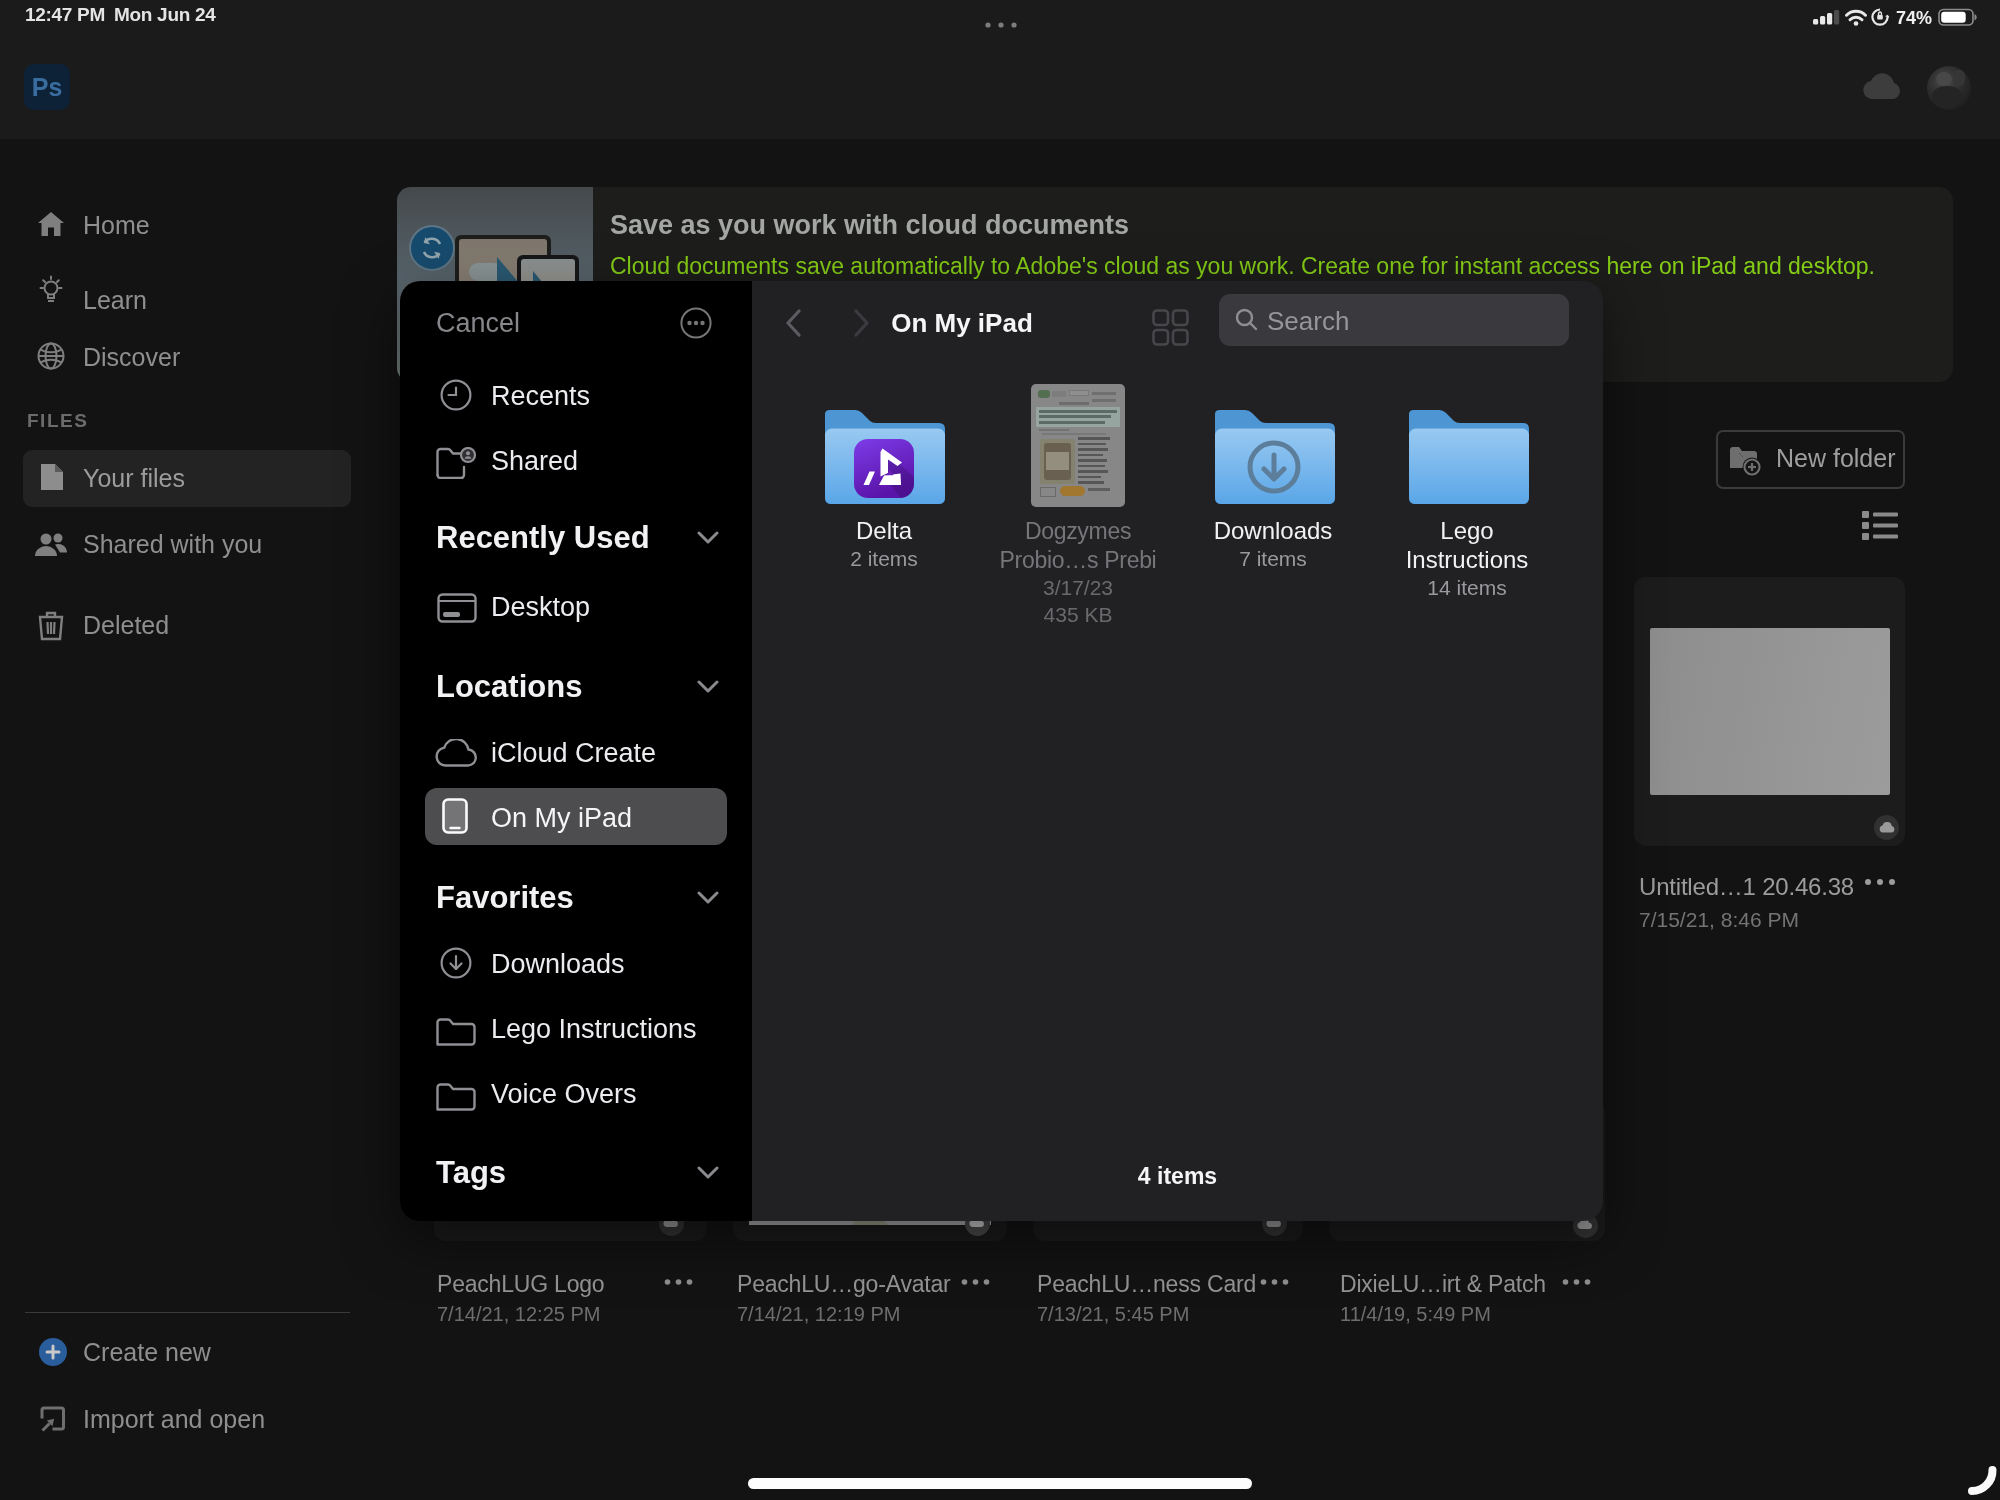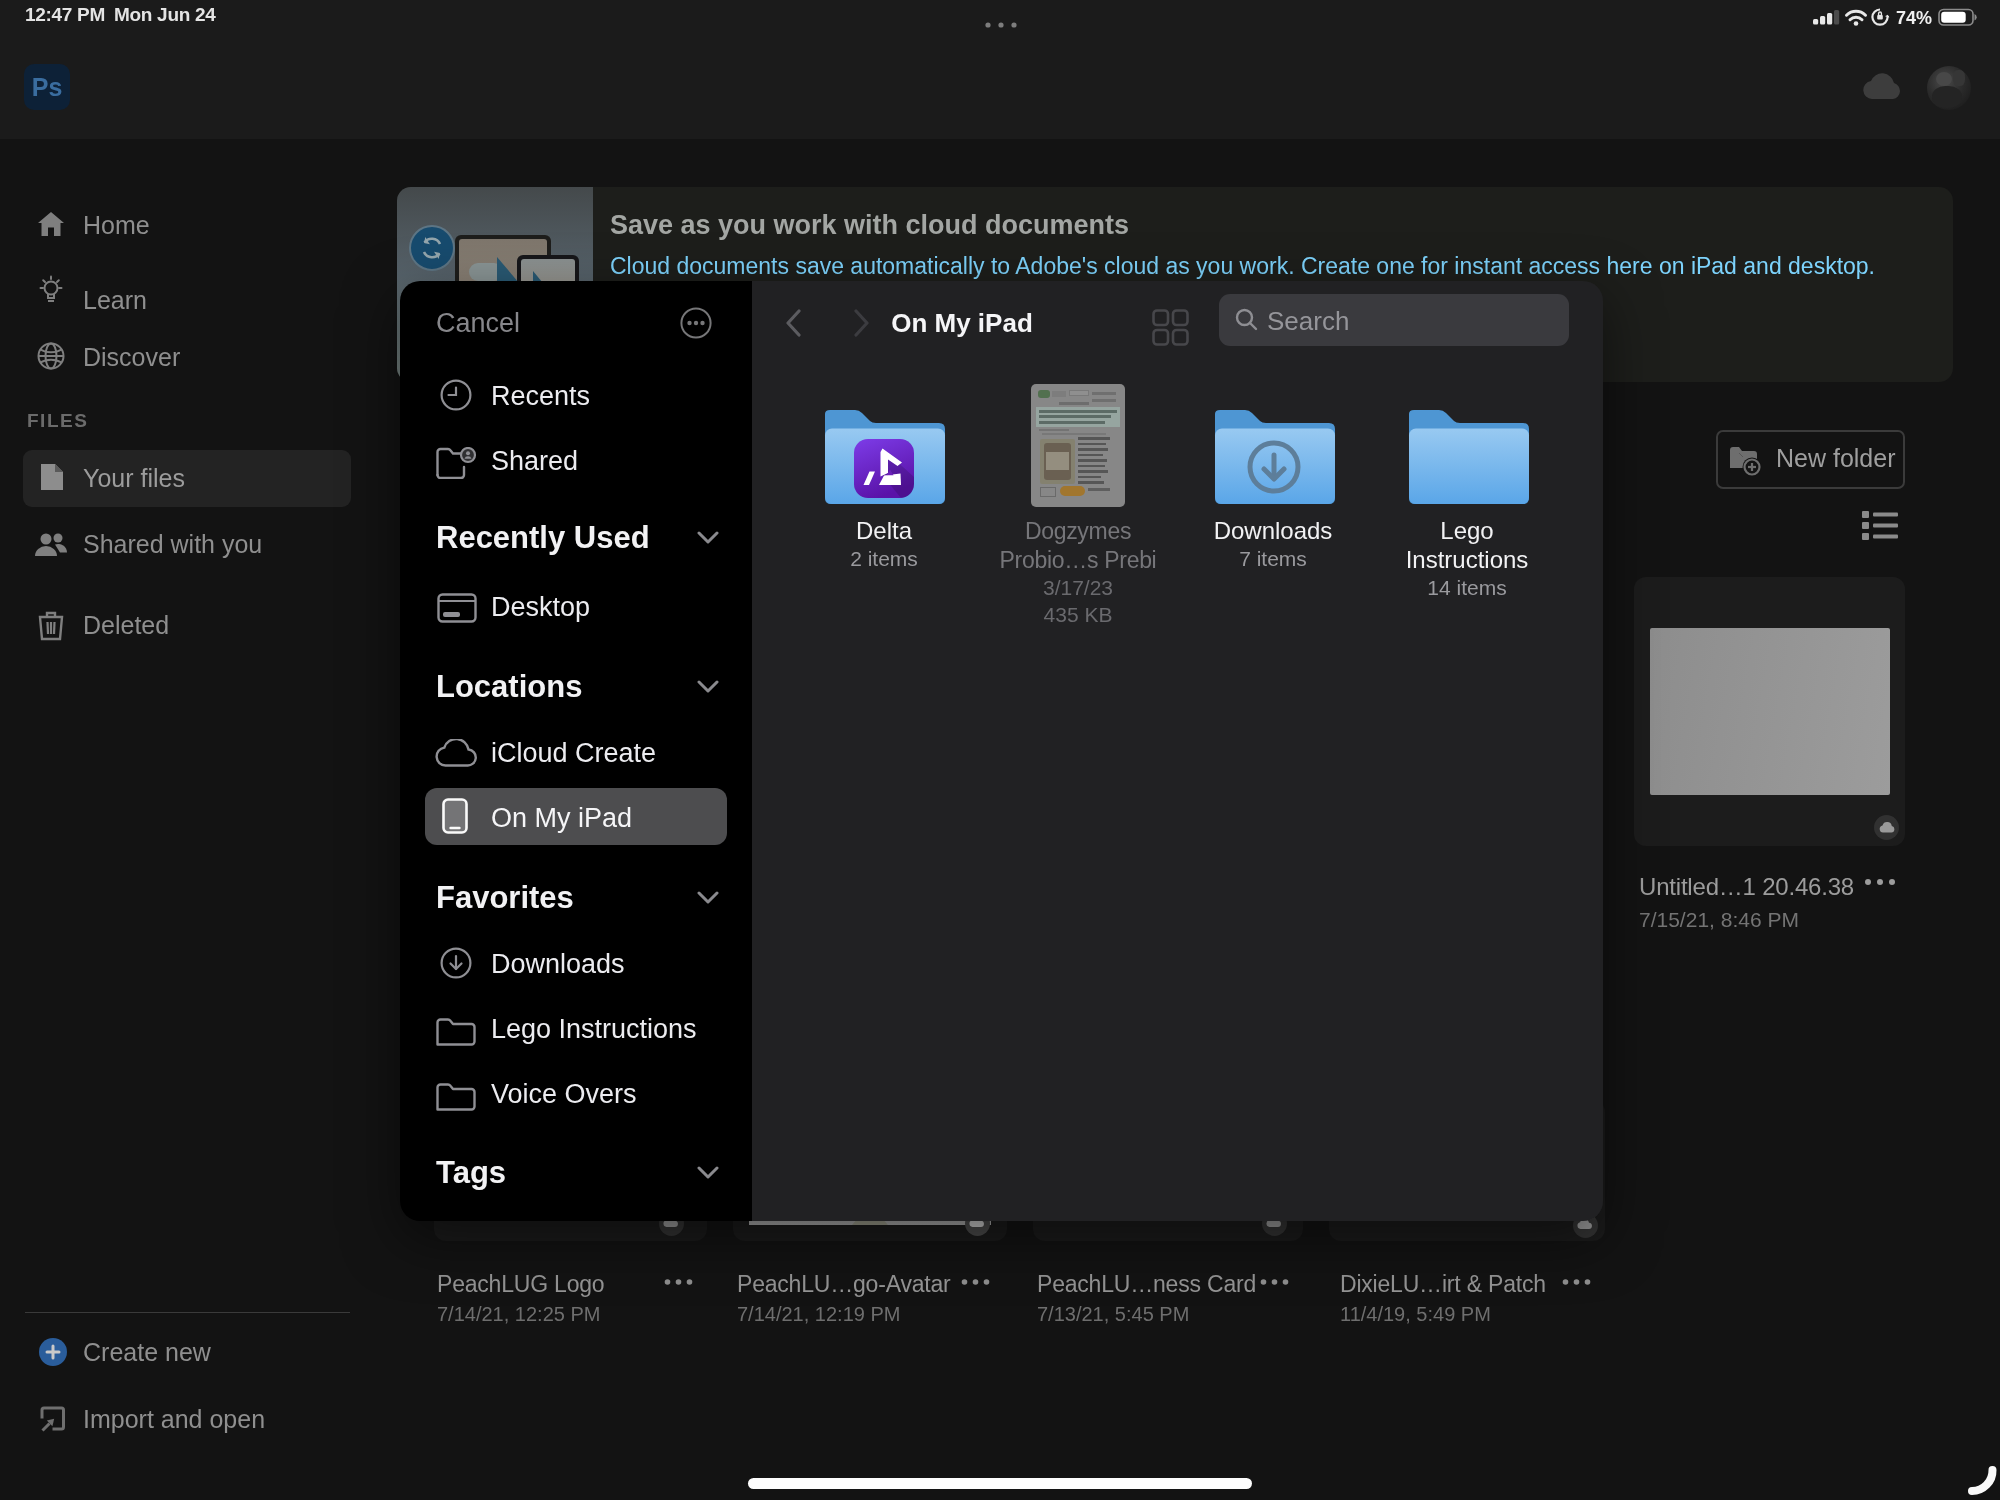--- a/index.html
+++ b/index.html
@@ -158,21 +158,21 @@
       <svg class="abs" style="left:20px;top:46px;" width="30" height="30" viewBox="0 0 30 30">
         <g stroke="#93a5ac" stroke-width="2.6" fill="none">
           <path d="M23 11 a 9 9 0 0 0 -15.5 -1.5"></path>
             <path d="M7 19 a 9 9 0 0 0 15.5 1.5"></path>
         </g>
         <path d="M7.5 4.5 l 0 6 l 6 0 z" fill="#93a5ac" transform="rotate(12 10 8)"></path>
         <path d="M22.5 25.5 l 0 -6 l -6 0 z" fill="#93a5ac" transform="rotate(12 20 22)"></path>
       </svg>
     </div>
     <div class="abs" style="left:213px;top:23px;font-size:27px;font-weight:700;color:#a3a6a3;">Save as you work with cloud documents</div>
-    <div class="abs" style="left:213px;top:66px;font-size:23px;color:#7dd3fc;">Cloud documents save automatically to Adobe's cloud as you work. Create one for instant access here on iPad and desktop.</div>
+    <div class="abs" style="left:213px;top:66px;font-size:23px;color:#84cc16;">Cloud documents save automatically to Adobe's cloud as you work. Create one for instant access here on iPad and desktop.</div>
   </div>
 
   <div class="abs" style="left:1716px;top:430px;width:189px;height:59px;border-radius:7px;border:2px solid #3b3b3b;box-sizing:border-box;"></div>
   <svg class="abs" style="left:1729px;top:446px;" width="34" height="32" viewBox="0 0 34 32">
     <path d="M1 4 a 3 3 0 0 1 3 -3 L10 1 L13 5 L25 5 a 3 3 0 0 1 3 3 L28 11 L14 11 L10 7 L1 7 Z" fill="#6e6e6e"></path>
     <path d="M1 7 L10 7 L14 11 L28 11 L28 22 L1 22 Z" fill="#6e6e6e"></path>
     <circle cx="23" cy="21" r="9.5" fill="#131313"></circle>
     <circle cx="23" cy="21" r="7.5" fill="none" stroke="#6e6e6e" stroke-width="2.2"></circle>
     <line x1="23" y1="17" x2="23" y2="25" stroke="#6e6e6e" stroke-width="2.2"></line>
     <line x1="19" y1="21" x2="27" y2="21" stroke="#6e6e6e" stroke-width="2.2"></line>
@@ -452,20 +452,21 @@
               <stop offset="1" stop-color="#5aa6e8"></stop>
         </linearGradient>
           </defs>
         <path d="M2,88 L2,4 Q2,0 7,0 L32,0 Q36,0 39,3 L47,11 Q49,13 53,13 L116,13 Q122,13 122,19 L122,88 Q122,94 116,94 L8,94 Q2,94 2,88 Z" fill="#4e96d3"></path>
         <rect x="2" y="18.5" width="120" height="75.5" rx="7" fill="url(#fg3)"></rect>
       </svg>
       <div class="abs" style="left:585px;top:236px;width:260px;text-align:center;font-size:24px;color:#f2f2f4;">Lego</div>
       <div class="abs" style="left:585px;top:265px;width:260px;text-align:center;font-size:24px;color:#f2f2f4;">Instructions</div>
       <div class="abs" style="left:585px;top:295px;width:260px;text-align:center;font-size:21px;color:#9a9a9e;">14 items</div>
 
+      <div class="abs" style="left:0;top:882px;width:851px;text-align:center;font-size:23px;font-weight:700;color:#f5f5f7;">4 items</div>
     </div>
   </div>
 
   <div class="abs" style="left:748px;top:1478px;width:504px;height:11px;border-radius:6px;background:#fdfdfd;"></div>
 
   <svg class="abs" style="left:1960px;top:1459px;" width="40" height="40" viewBox="0 0 40 40">
     <path d="M 12 32 A 20.5 20.5 0 0 0 32.5 11" stroke="#fafafa" stroke-width="8" fill="none" stroke-linecap="round"></path>
   </svg>
 
 </div>

